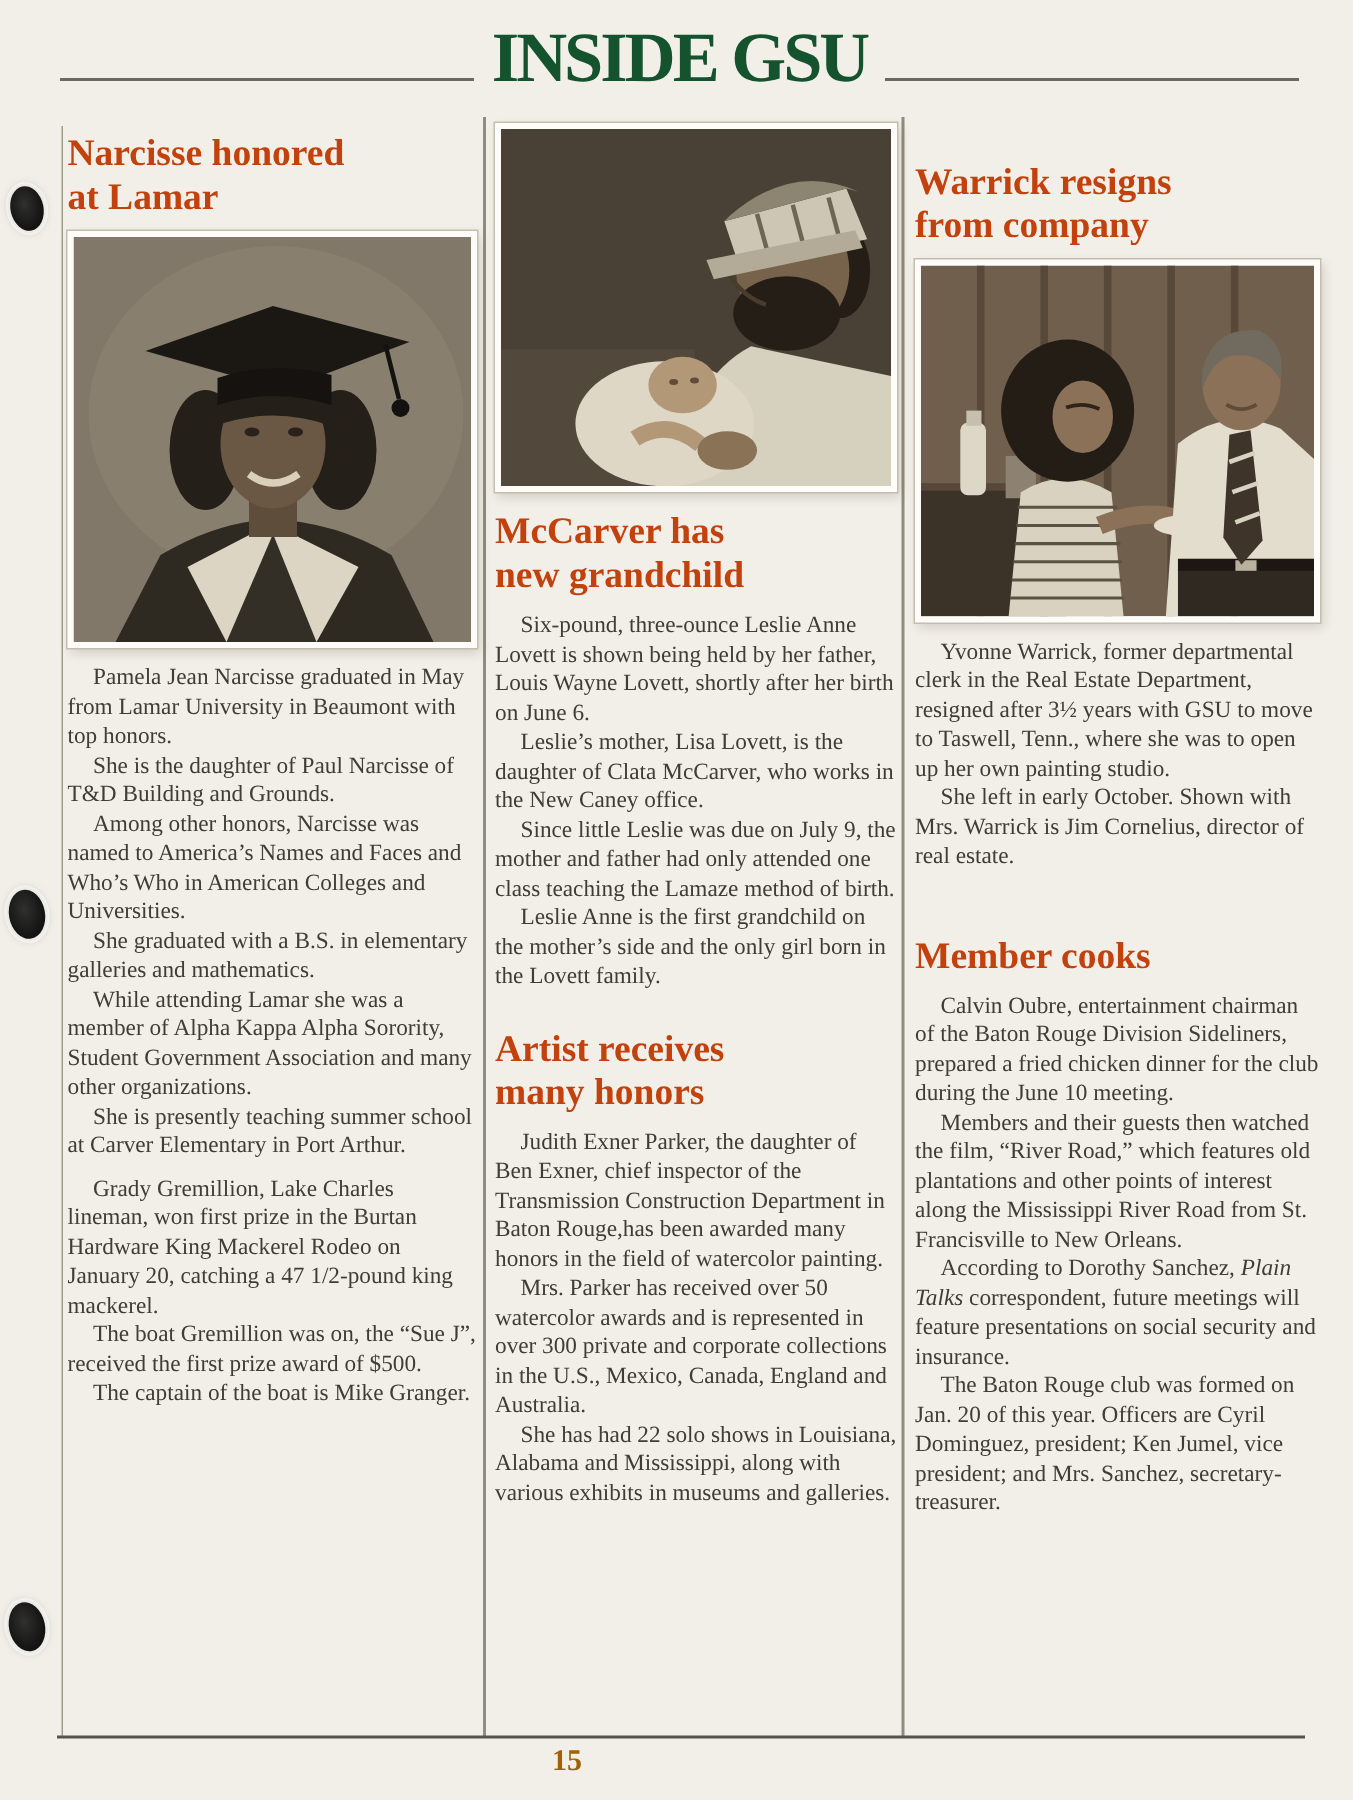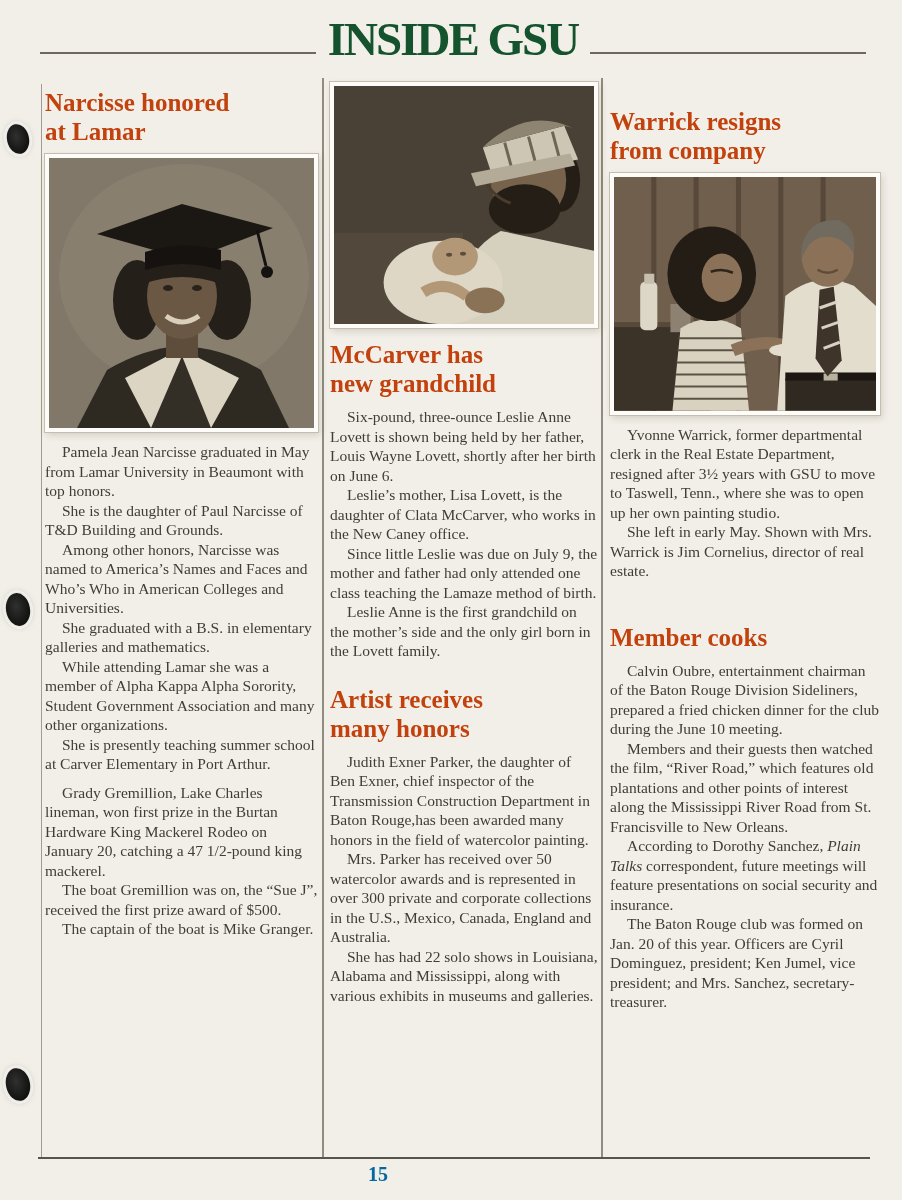--- a/index.html
+++ b/index.html
@@ -41,21 +41,21 @@
   .after-head{margin-top:9px;}
   
   .hole{position:absolute;background:radial-gradient(ellipse at 45% 40%, #30302e 0%, #121210 70%);
     border-radius:50%;box-shadow:0 0 0 3px rgba(255,255,255,.55), 0 0 6px rgba(80,75,60,.5);}
   .hole1{left:7px;top:124px;width:22px;height:30px;transform:rotate(-12deg);}
   .hole2{left:6px;top:593px;width:24px;height:33px;transform:rotate(-10deg);}
   .hole3{left:6px;top:1068px;width:24px;height:33px;transform:rotate(-12deg);}
   
   .bottom-rule{position:absolute;left:38px;right:32px;top:1157px;height:2px;background:#56544b;}
   .page-number{position:absolute;top:1163px;left:0;width:756px;text-align:center;
-    font-weight:bold;font-size:20px;color:#0369a1;}
+    font-weight:bold;font-size:20px;color:#a16207;}
   .ital{font-style:italic;}
 </style>
 </head>
 <body>
 
 <div class="page">
 
   <div class="masthead">
     <div class="rule"></div>
     <div class="title">INSIDE GSU</div>
@@ -196,21 +196,21 @@
         <line x1="204" y1="130" x2="221" y2="124" stroke="#d8d2c2" stroke-width="3"></line>
         <line x1="206" y1="150" x2="223" y2="144" stroke="#d8d2c2" stroke-width="3"></line>
         <line x1="208" y1="170" x2="224" y2="164" stroke="#d8d2c2" stroke-width="3"></line>
         <ellipse cx="212" cy="78" rx="26" ry="31" fill="#8a7158"></ellipse>
         <path d="M186 70 Q193 40 224 43 Q242 52 238 76 Q226 56 204 60 Q192 64 186 82 Z" fill="#716a5e"></path>
         <path d="M202 92 Q212 98 222 92" stroke="#5f4c38" stroke-width="2.5" fill="none"></path>
       </svg>
     </div>
     <div class="body-text paras">
       <p>Yvonne Warrick, former departmental clerk in the Real Estate Department, resigned after 3½ years with GSU to move to Taswell, Tenn., where she was to open up her own painting studio.</p>
-      <p>She left in early May. Shown with Mrs. Warrick is Jim Cornelius, director of real estate.</p>
+      <p>She left in early October. Shown with Mrs. Warrick is Jim Cornelius, director of real estate.</p>
     </div>
     <h2 class="headline gap-article-lg">
       <span>Member cooks</span>
     </h2>
     <div class="body-text after-head">
       <p>Calvin Oubre, entertainment chairman of the Baton Rouge Division Sideliners, prepared a fried chicken dinner for the club during the June 10 meeting.</p>
       <p>Members and their guests then watched the film, “River Road,” which features old plantations and other points of interest along the Mississippi River Road from St. Francisville to New Orleans.</p>
       <p><span>According to Dorothy Sanchez, </span><span class="ital">Plain Talks</span><span> correspondent, future meetings will feature presentations on social security and insurance.</span></p>
       <p>The Baton Rouge club was formed on Jan. 20 of this year. Officers are Cyril Dominguez, president; Ken Jumel, vice president; and Mrs. Sanchez, secretary-treasurer.</p>
     </div>

